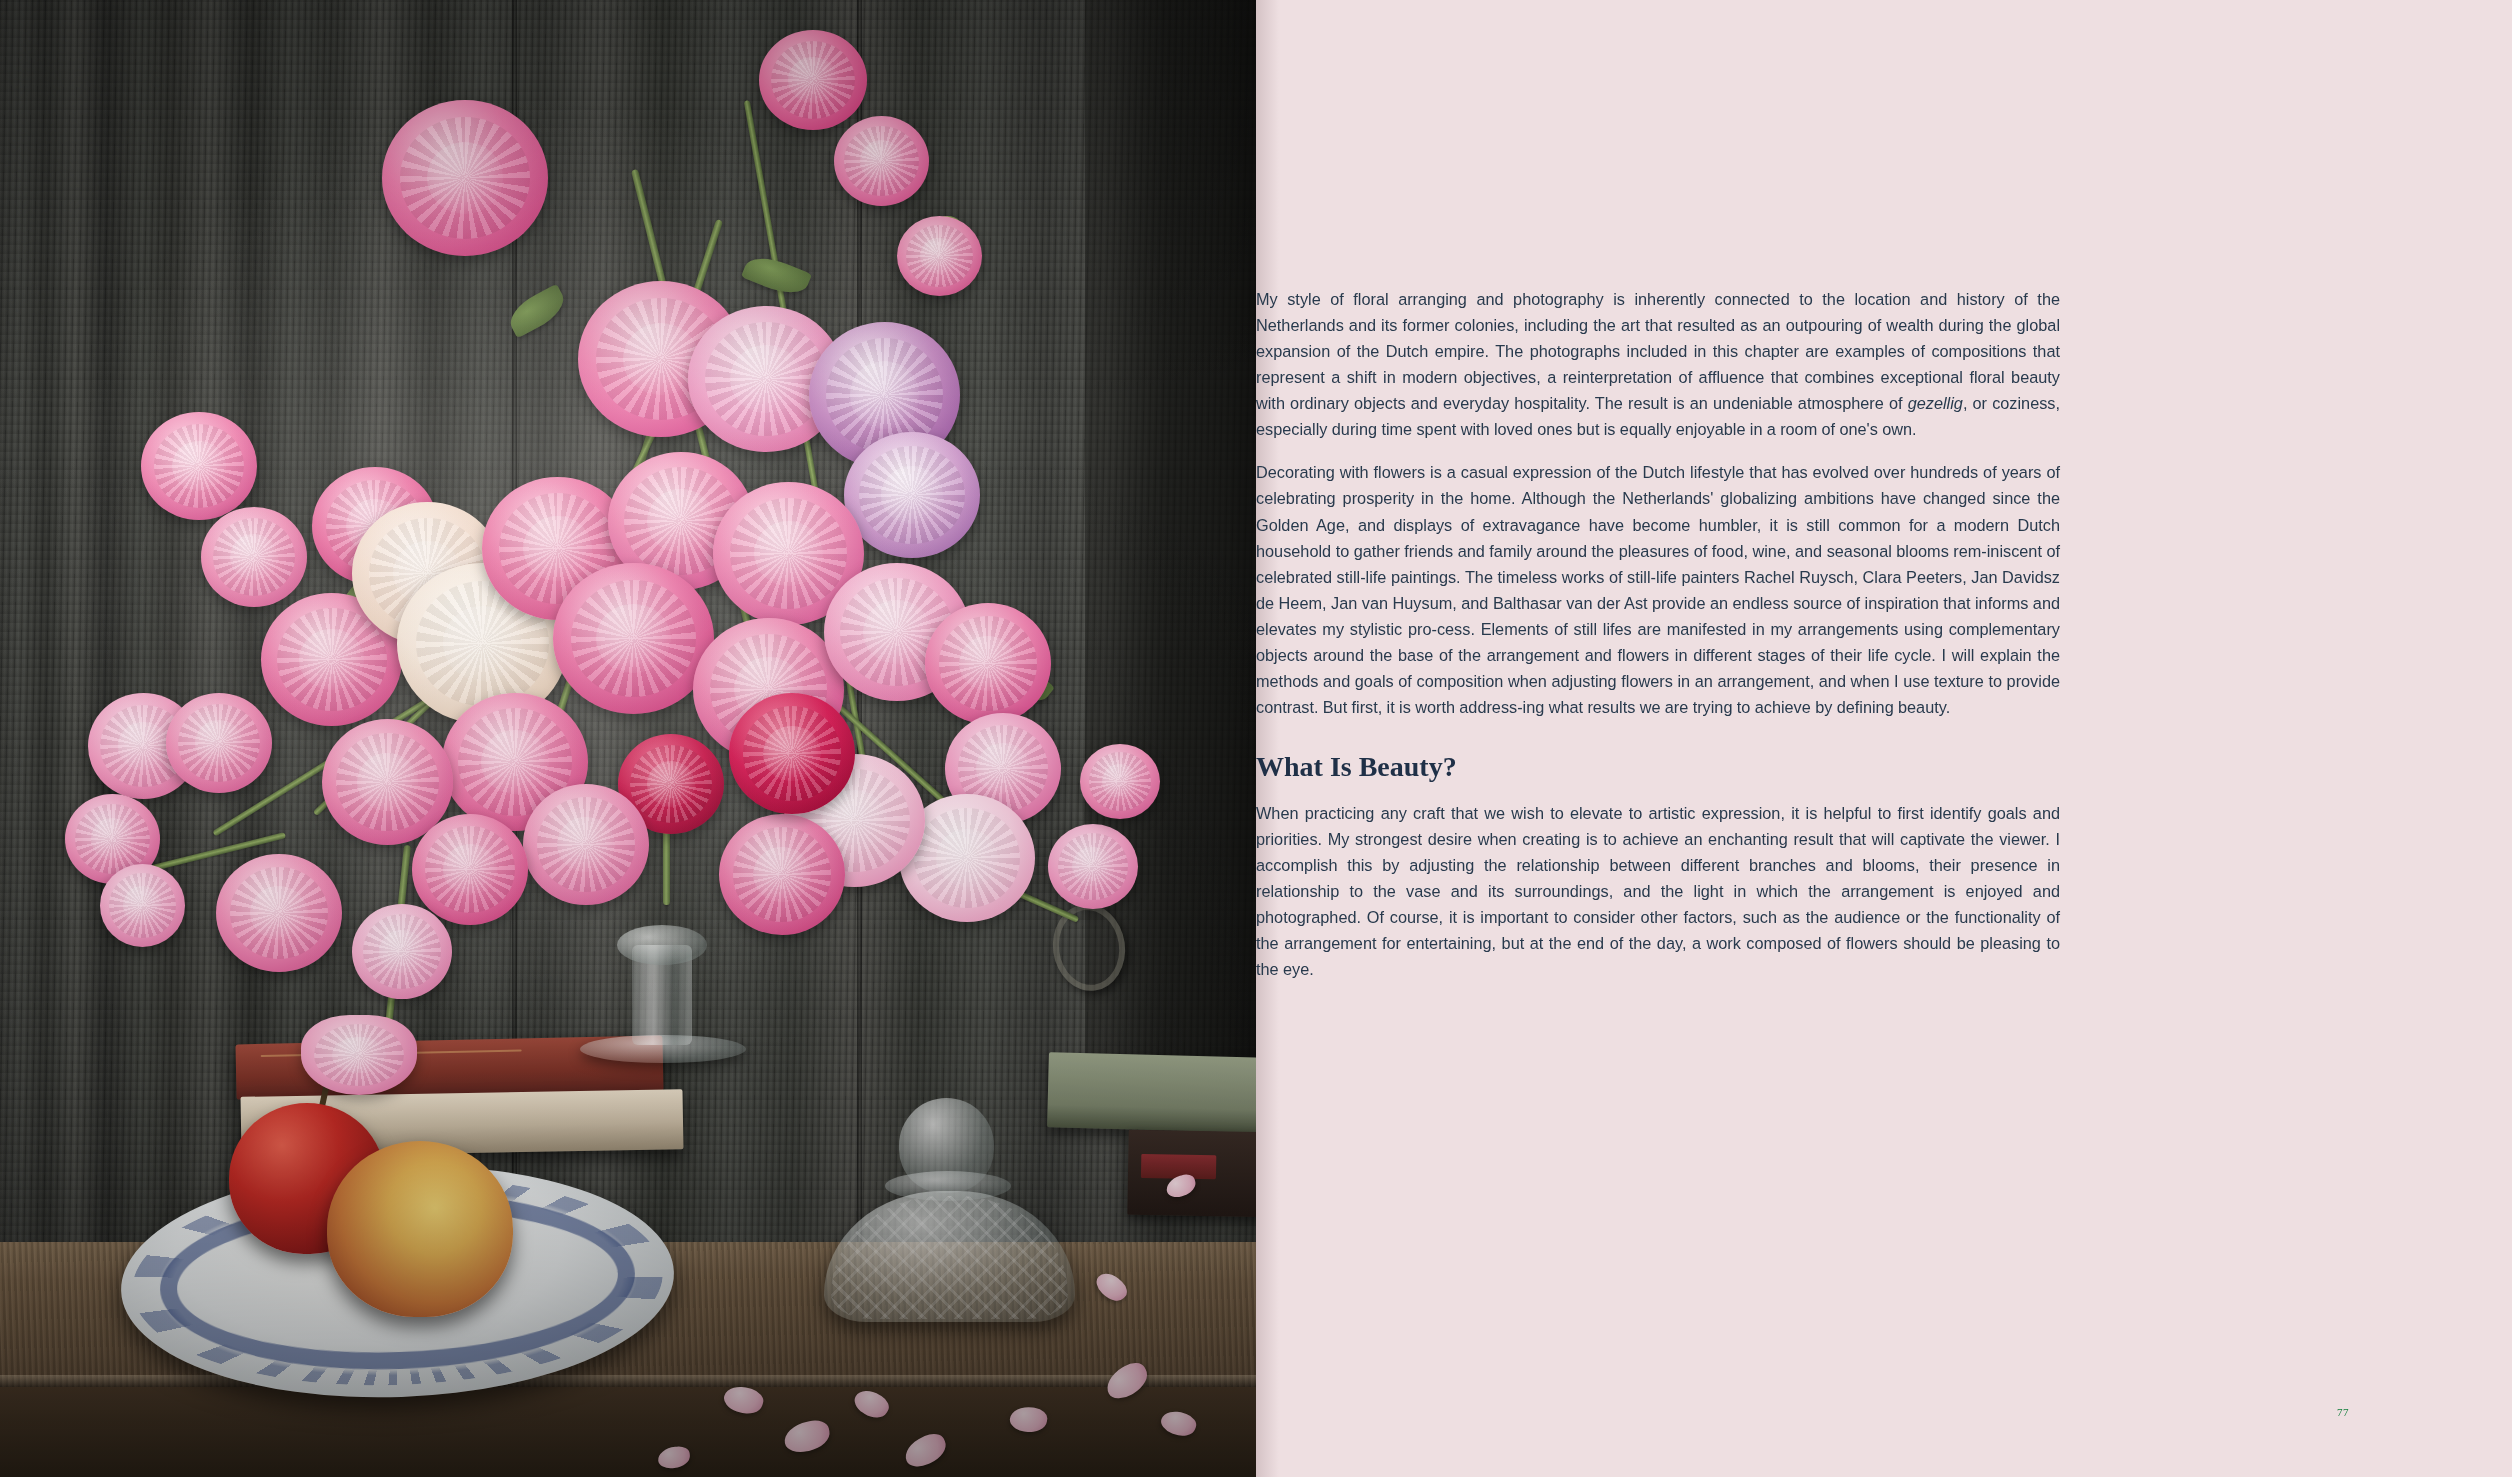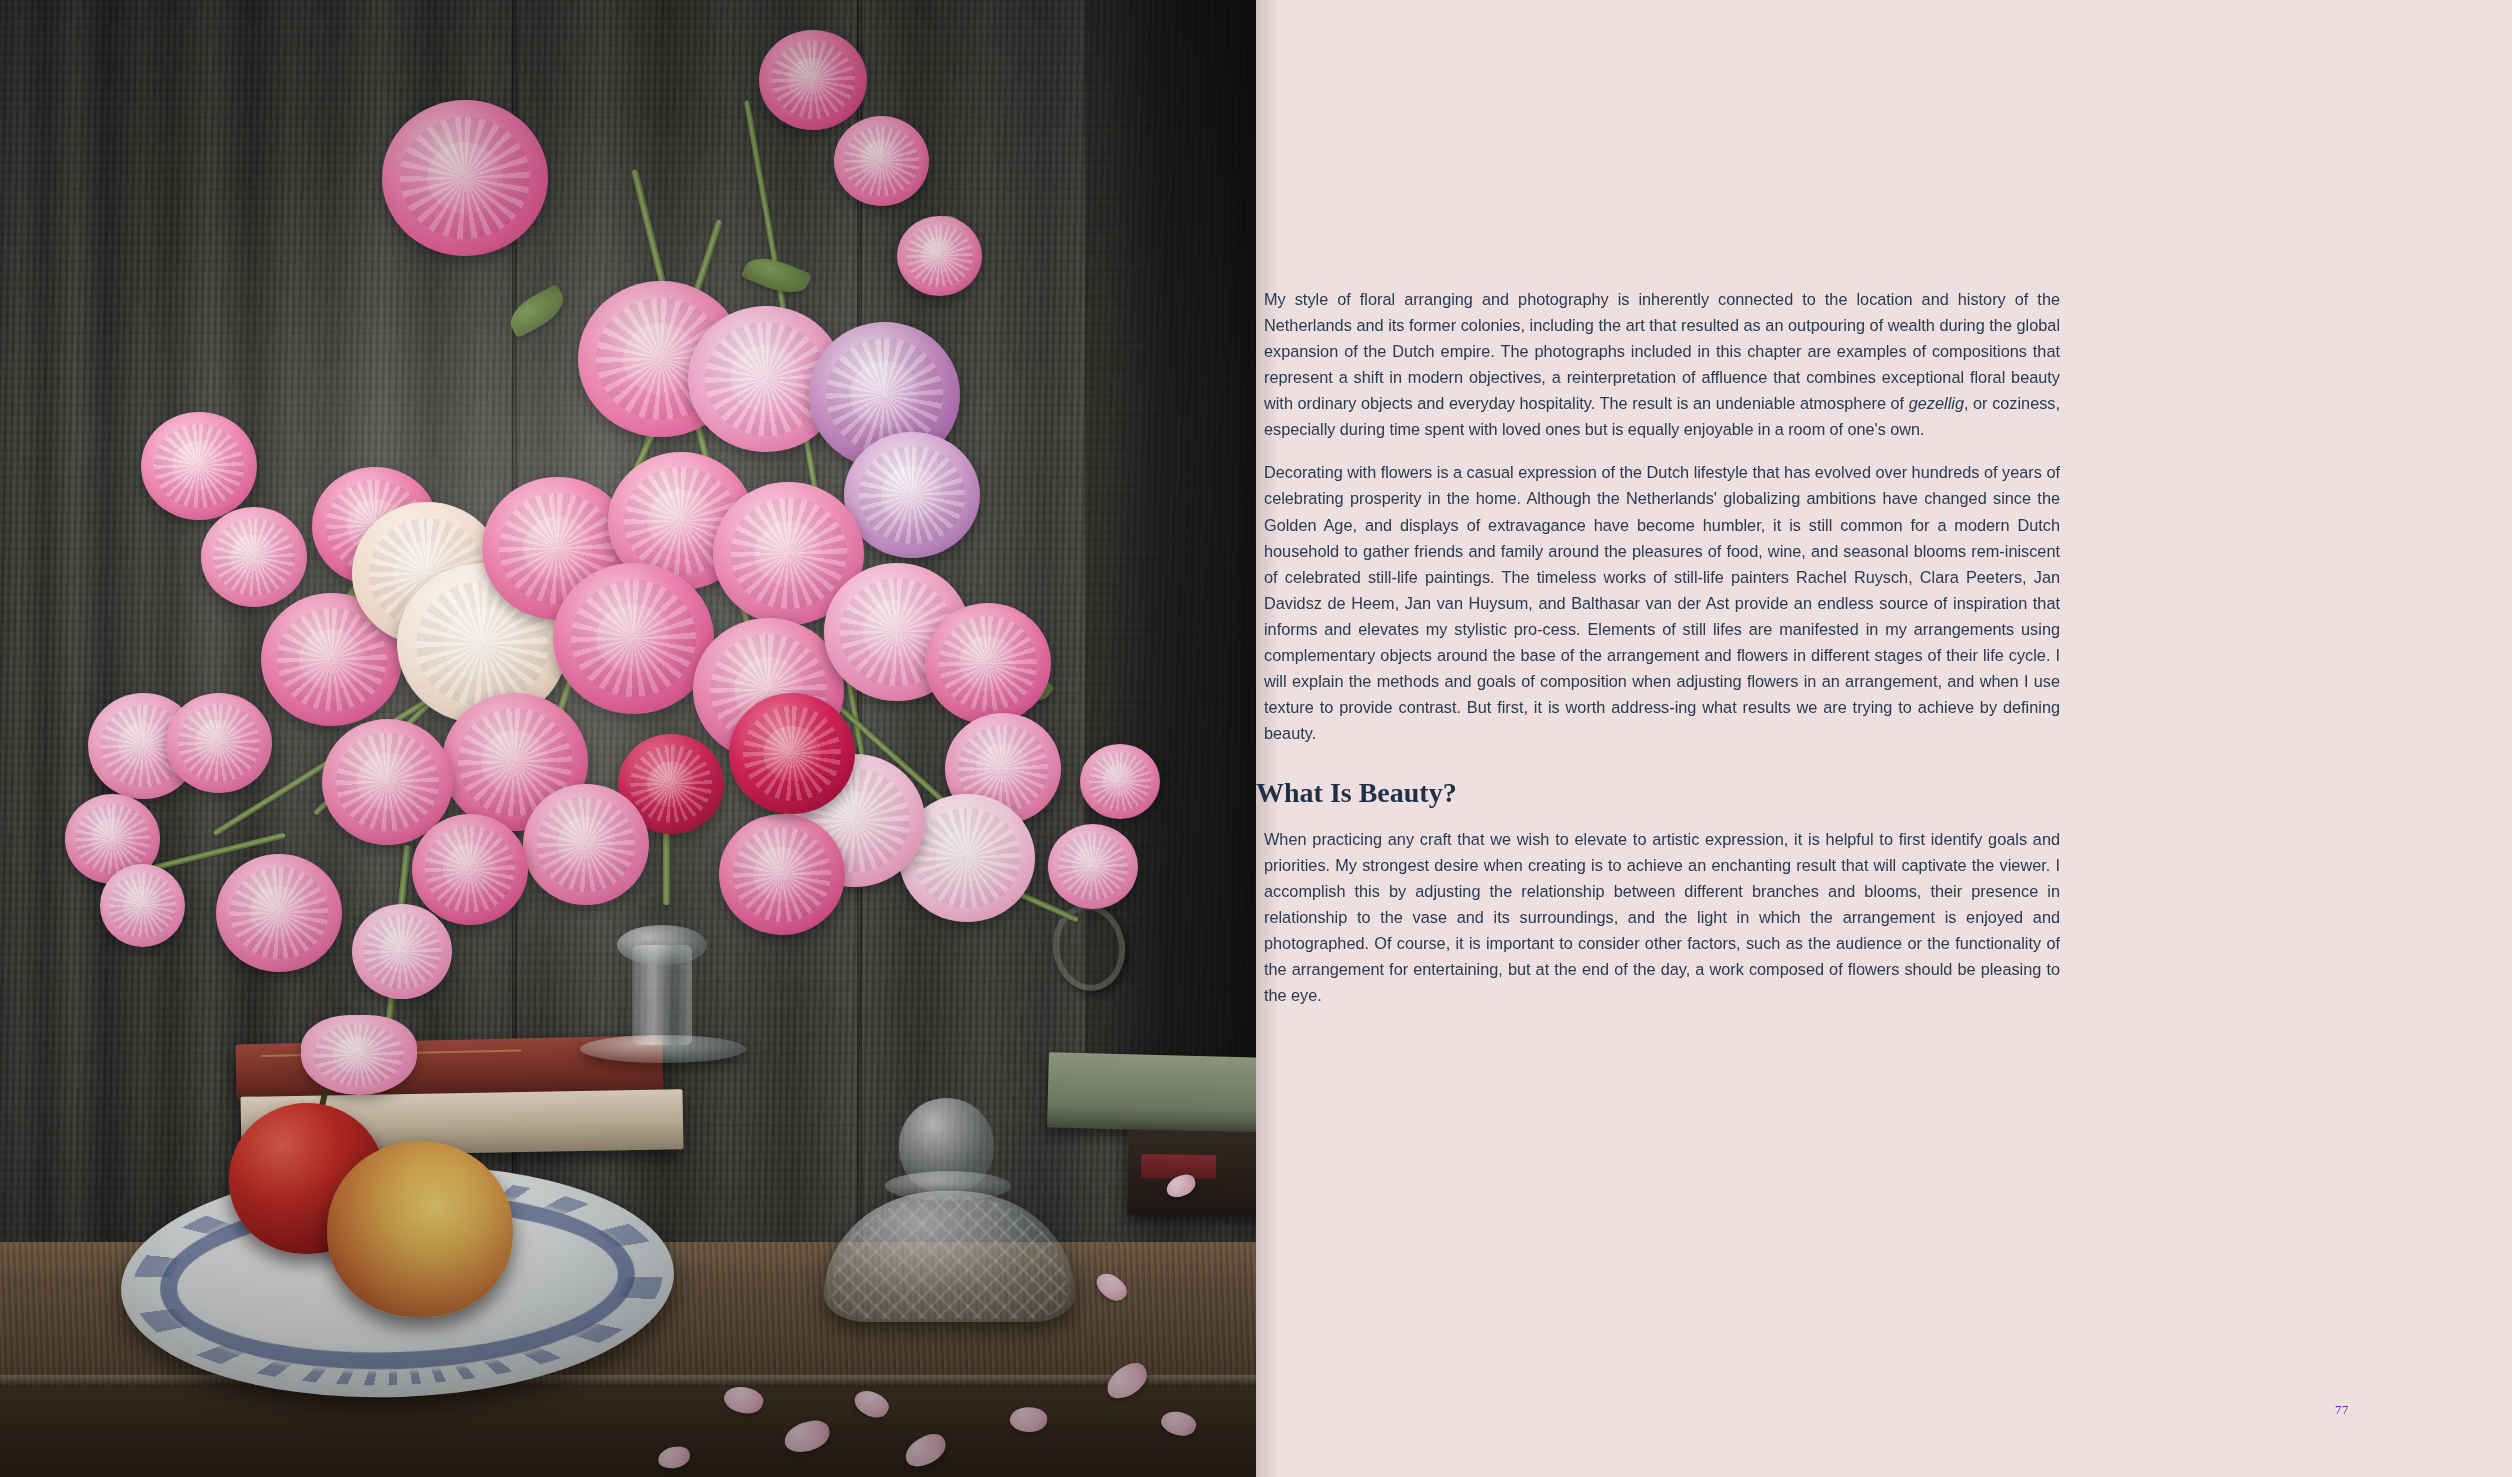--- a/index.html
+++ b/index.html
@@ -363,37 +363,36 @@
   }
   .body-block p {
     font-family: "Liberation Sans", sans-serif;
     font-size: 16.3px;
     line-height: 1.60;
     margin: 0 0 17px 0;
     text-align: justify;
     -webkit-hyphens: none;
             hyphens: none;
     word-spacing: -0.2px;
-    padding-left: 8px;
   }
   .body-block p .ital { font-style: italic; }
   .subhead {
     font-family: "Liberation Serif", serif;
     font-weight: 700;
     font-size: 28px;
     color: #1f3047;
     margin: 31px 0 17px 0;
   }
   .folio {
     position: absolute;
     right: 163px;
     bottom: 60px;
     font-family: "Liberation Serif", serif;
-    font-size: 13px;
-    color: #6d28d9;
+    font-size: 11px;
+    color: #15803d;
     letter-spacing: 0.5px;
   }
   .gutter-shadow {
     position: absolute;
     left: 0; top: 0;
     width: 23px; height: 100%;
     background: linear-gradient(90deg, rgba(120,90,95,0.22), rgba(120,90,95,0));
     pointer-events: none;
   }
 </style>

